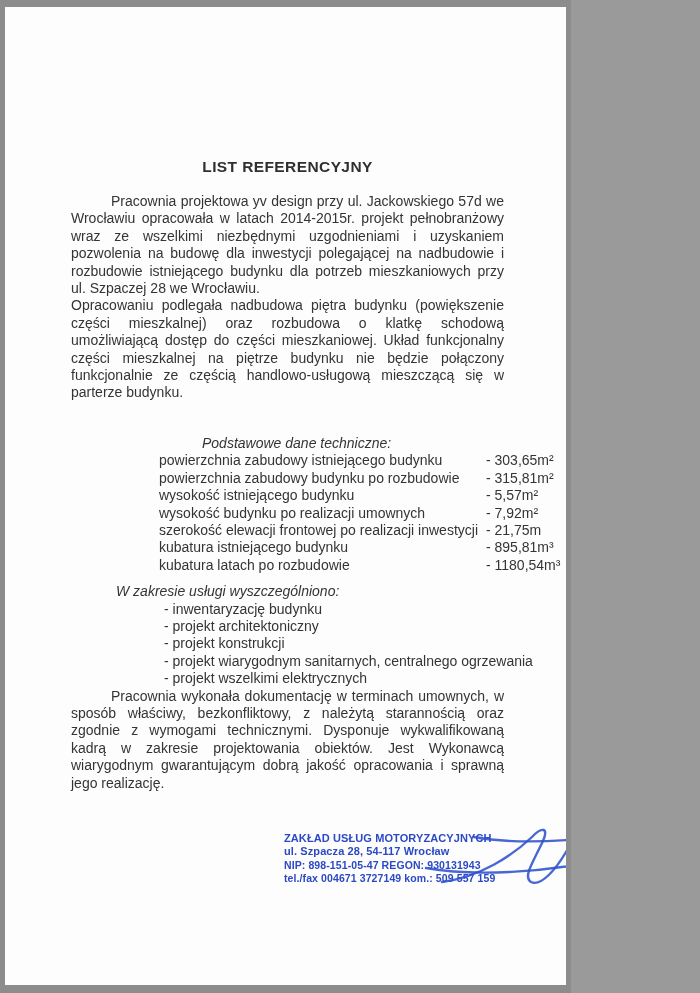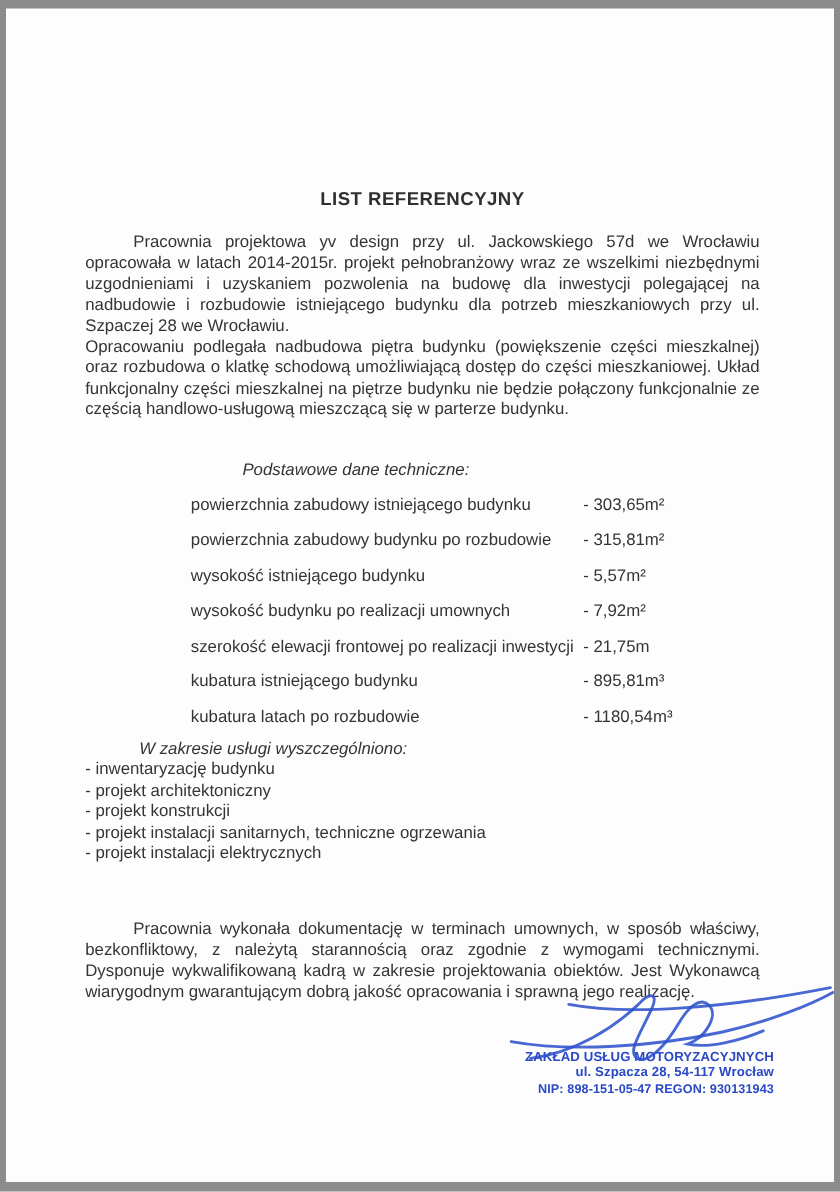--- a/index.html
+++ b/index.html
@@ -5,21 +5,21 @@
   html,body{margin:0;padding:0;}
   body{
     width:700px;height:993px;
     background:#9a9a9a;
     font-family:"Liberation Sans", sans-serif;
     -webkit-font-smoothing:antialiased;
   }
   .document{
     position:relative;
     box-sizing:border-box;
-    width:700px;height:993px;
+    width:571px;height:993px;
     background:#fdfdfd;
     border:solid #8c8c8c;
     border-width:7px 5px 8px 5px;
     padding:150px 62px 0 66px;
     color:#343434;
     font-size:14px;
     line-height:17.4px;
     overflow:hidden;
   }
   .doc-title{
@@ -36,39 +36,39 @@
     text-align:justify;
   }
   .para.indent{ text-indent:40px; }
 
   .tech-section{ margin-top:33px; }
   .section-heading{
     font-style:italic;
     margin:0 0 0 131px;
   }
   .tech-rows{ margin-left:88px; }
-  .tech-row{ display:flex;margin-top:12px; }
+  .tech-row{ display:flex; }
   .tech-label{
     flex:0 0 327px;
     white-space:nowrap;
   }
   .tech-value{ white-space:nowrap; }
 
   .services-section{ margin-top:9px; }
   .services-section .section-heading{ margin-left:45px; }
-  .service-items{ }
+  .service-items{ margin-left:93px; }
   .service-item{ white-space:nowrap; }
 
-  .closing{ margin-top:46px; }
+  .closing{ }
 
   .stamp{
     margin:40px 0 0 auto;
     width:232px;
     transform:translateX(12px);
-    text-align:right;
+    text-align:left;
     color:#2b49c4;
     font-weight:bold;
     line-height:13.4px;
     letter-spacing:.1px;
     position:relative;
     z-index:1;
   }
   .stamp-line{ font-size:10.5px; white-space:nowrap; }
   .stamp .stamp-line:nth-of-type(1){ font-size:11px; }
   .stamp .stamp-line:nth-of-type(2){ font-size:11px; }
@@ -145,37 +145,38 @@
   <div class="services-section">
     <div class="section-heading">W zakresie usługi wyszczególniono:</div>
     <div class="service-items">
 
         <div class="service-item">- inwentaryzację budynku</div>
 
         <div class="service-item">- projekt architektoniczny</div>
 
         <div class="service-item">- projekt konstrukcji</div>
 
-        <div class="service-item">- projekt instalacji sanitarnych, techniczne ogrzewania</div>
+        <div class="service-item">- projekt wiarygodnym sanitarnych, centralnego ogrzewania</div>
 
-        <div class="service-item">- projekt instalacji elektrycznych</div>
+        <div class="service-item">- projekt wszelkimi elektrycznych</div>
       </div>
   </div>
 
   <p class="para indent closing">Pracownia wykonała dokumentację w terminach umownych, w sposób właściwy, bezkonfliktowy, z należytą starannością oraz zgodnie z wymogami technicznymi. Dysponuje wykwalifikowaną kadrą w zakresie projektowania obiektów. Jest Wykonawcą wiarygodnym gwarantującym dobrą jakość opracowania i sprawną jego realizację.</p>
 
   <div class="stamp">
 
       <div class="stamp-line">ZAKŁAD USŁUG MOTORYZACYJNYCH</div>
 
 
       <div class="stamp-line">ul. Szpacza 28, 54-117 Wrocław</div>
 
       <div class="stamp-line">NIP: 898-151-05-47 REGON: 930131943</div>
 
+      <div class="stamp-line">tel./fax 004671 3727149 kom.: 509 557 159</div>
     </div>
 
   <svg class="signature-ink" viewBox="0 0 282 94" xmlns="http://www.w3.org/2000/svg">
     <path d="M8,62 C58,71 128,66 184,54 C224,45 258,31 276,21"></path>
     <path d="M24,76 C62,71 94,50 114,31 C124,20 131,22 125,35 C114,58 105,71 113,76 C123,81 138,63 148,46 C156,33 165,25 172,31 C182,39 170,59 155,64 C172,68 199,61 218,53"></path>
     <path d="M56,31 C104,40 182,35 274,17"></path>
   </svg>
 
 </div>
 

